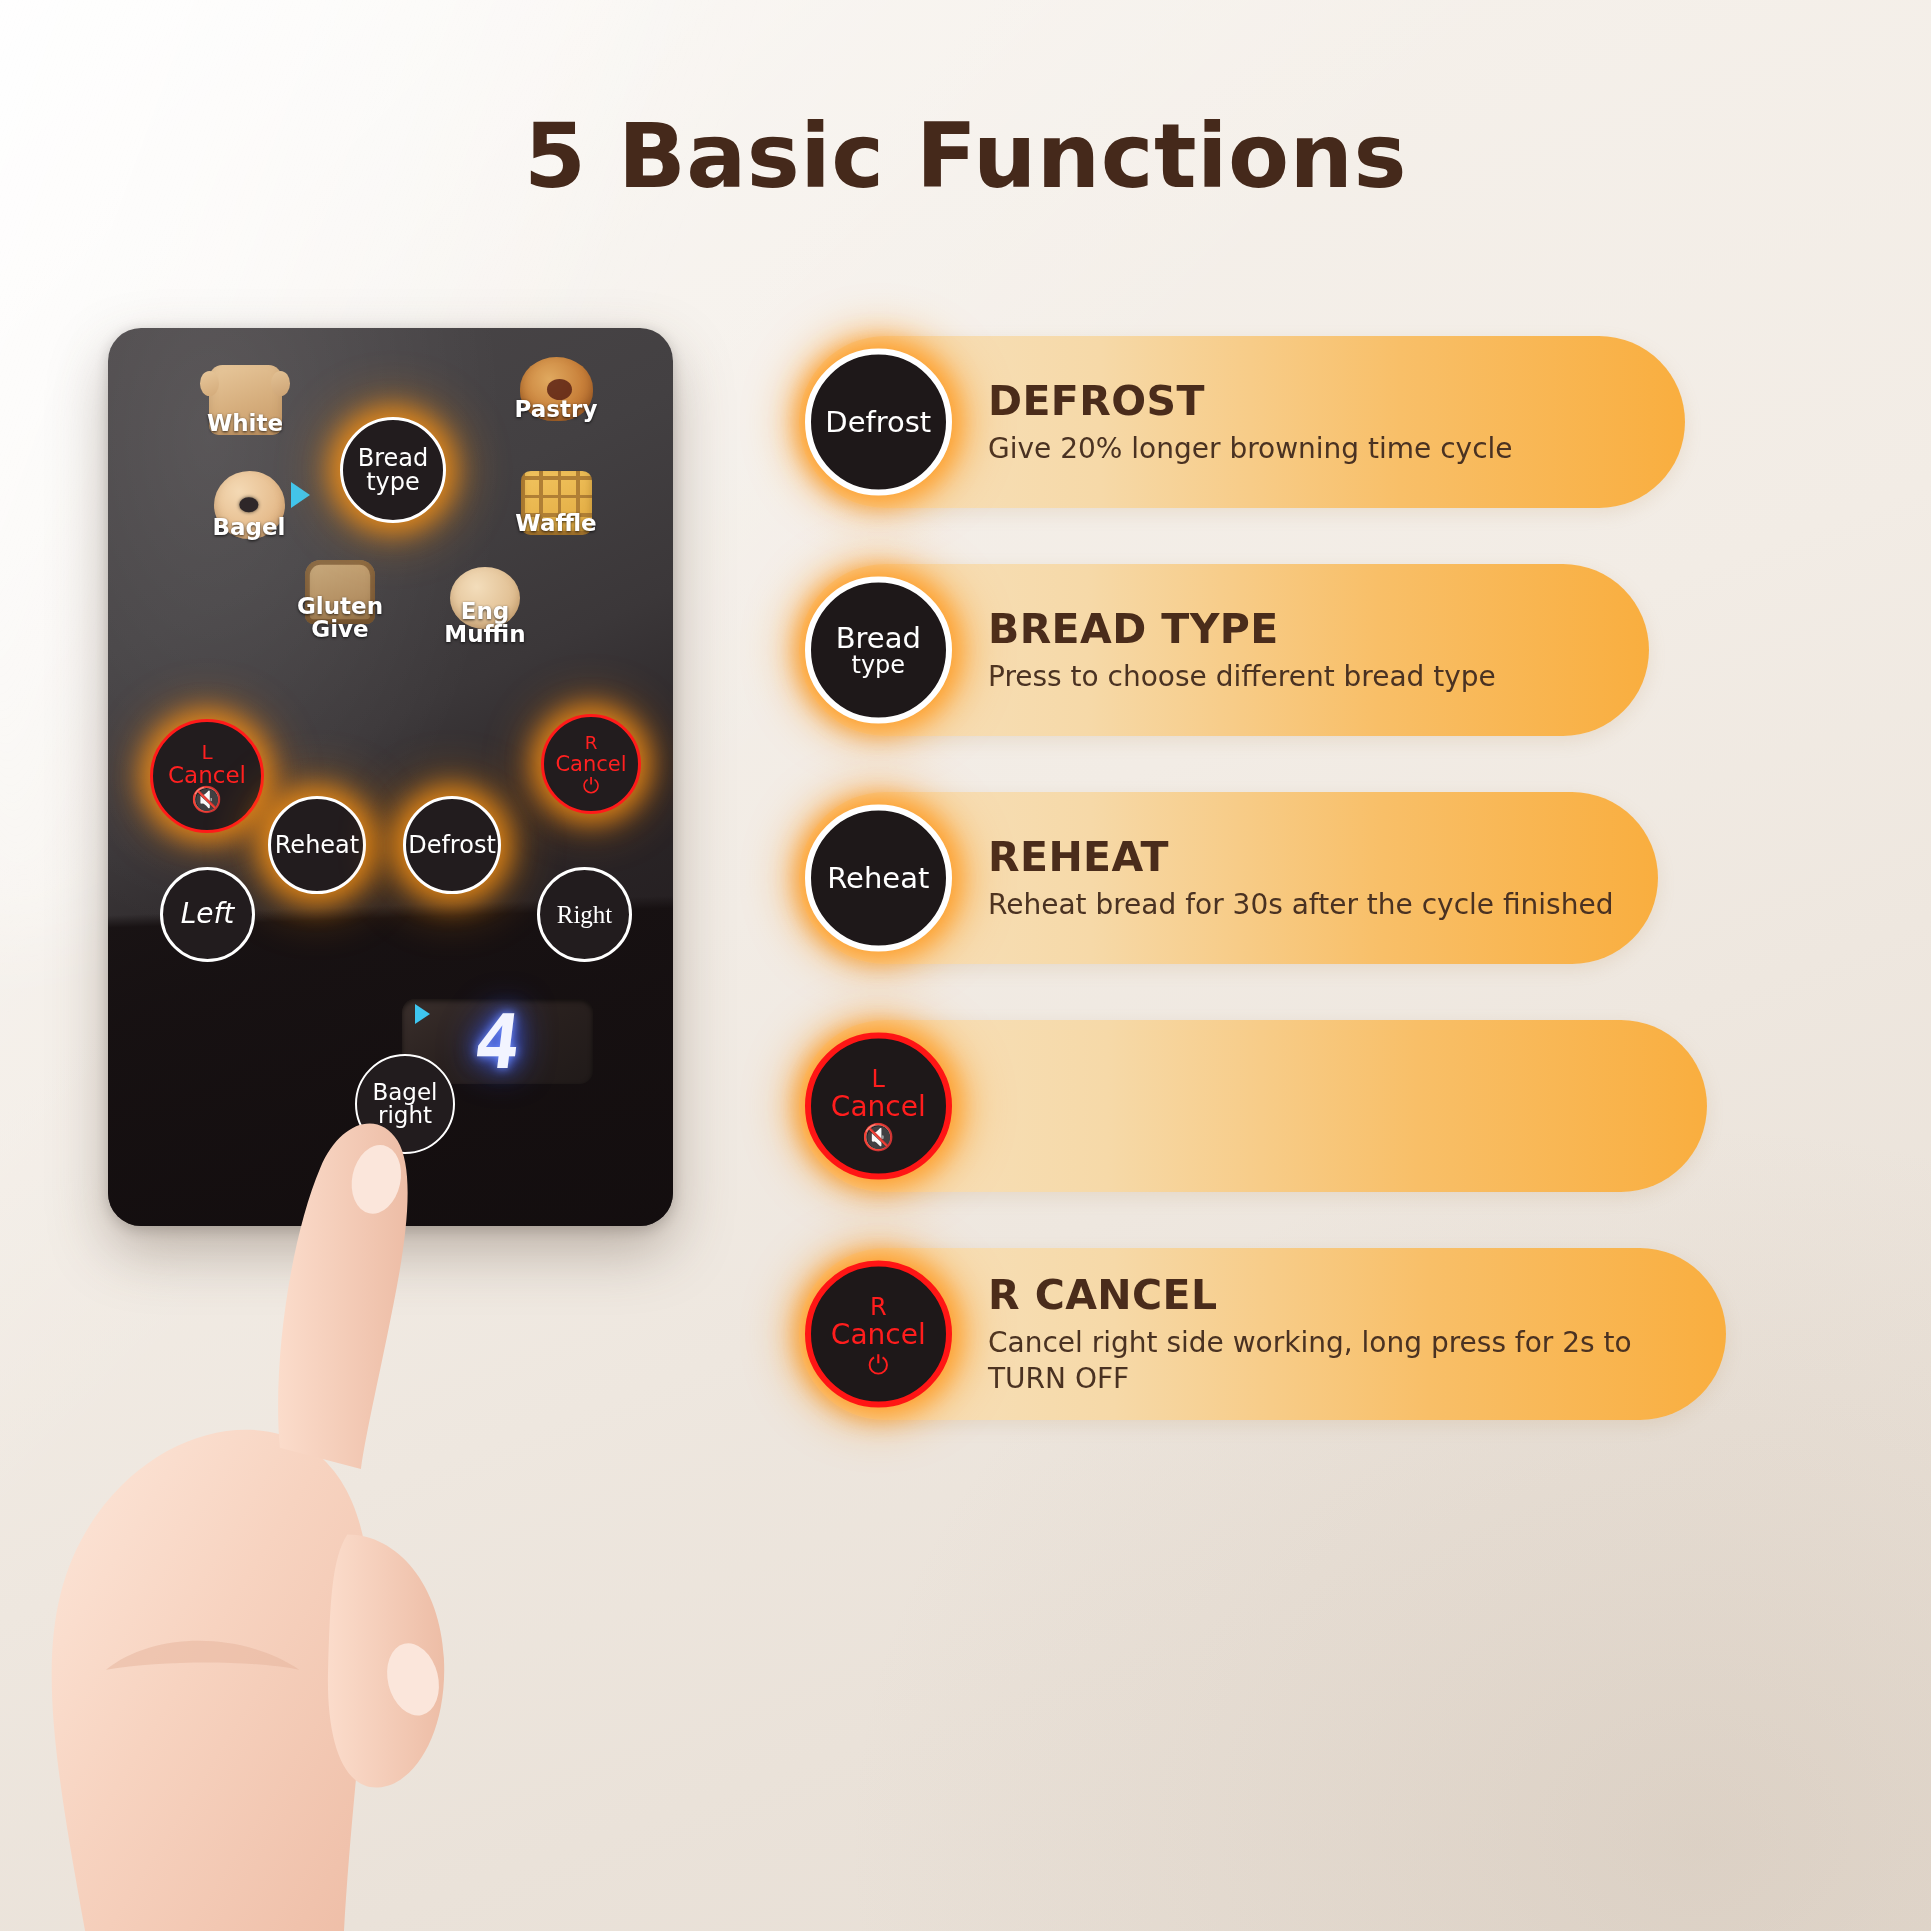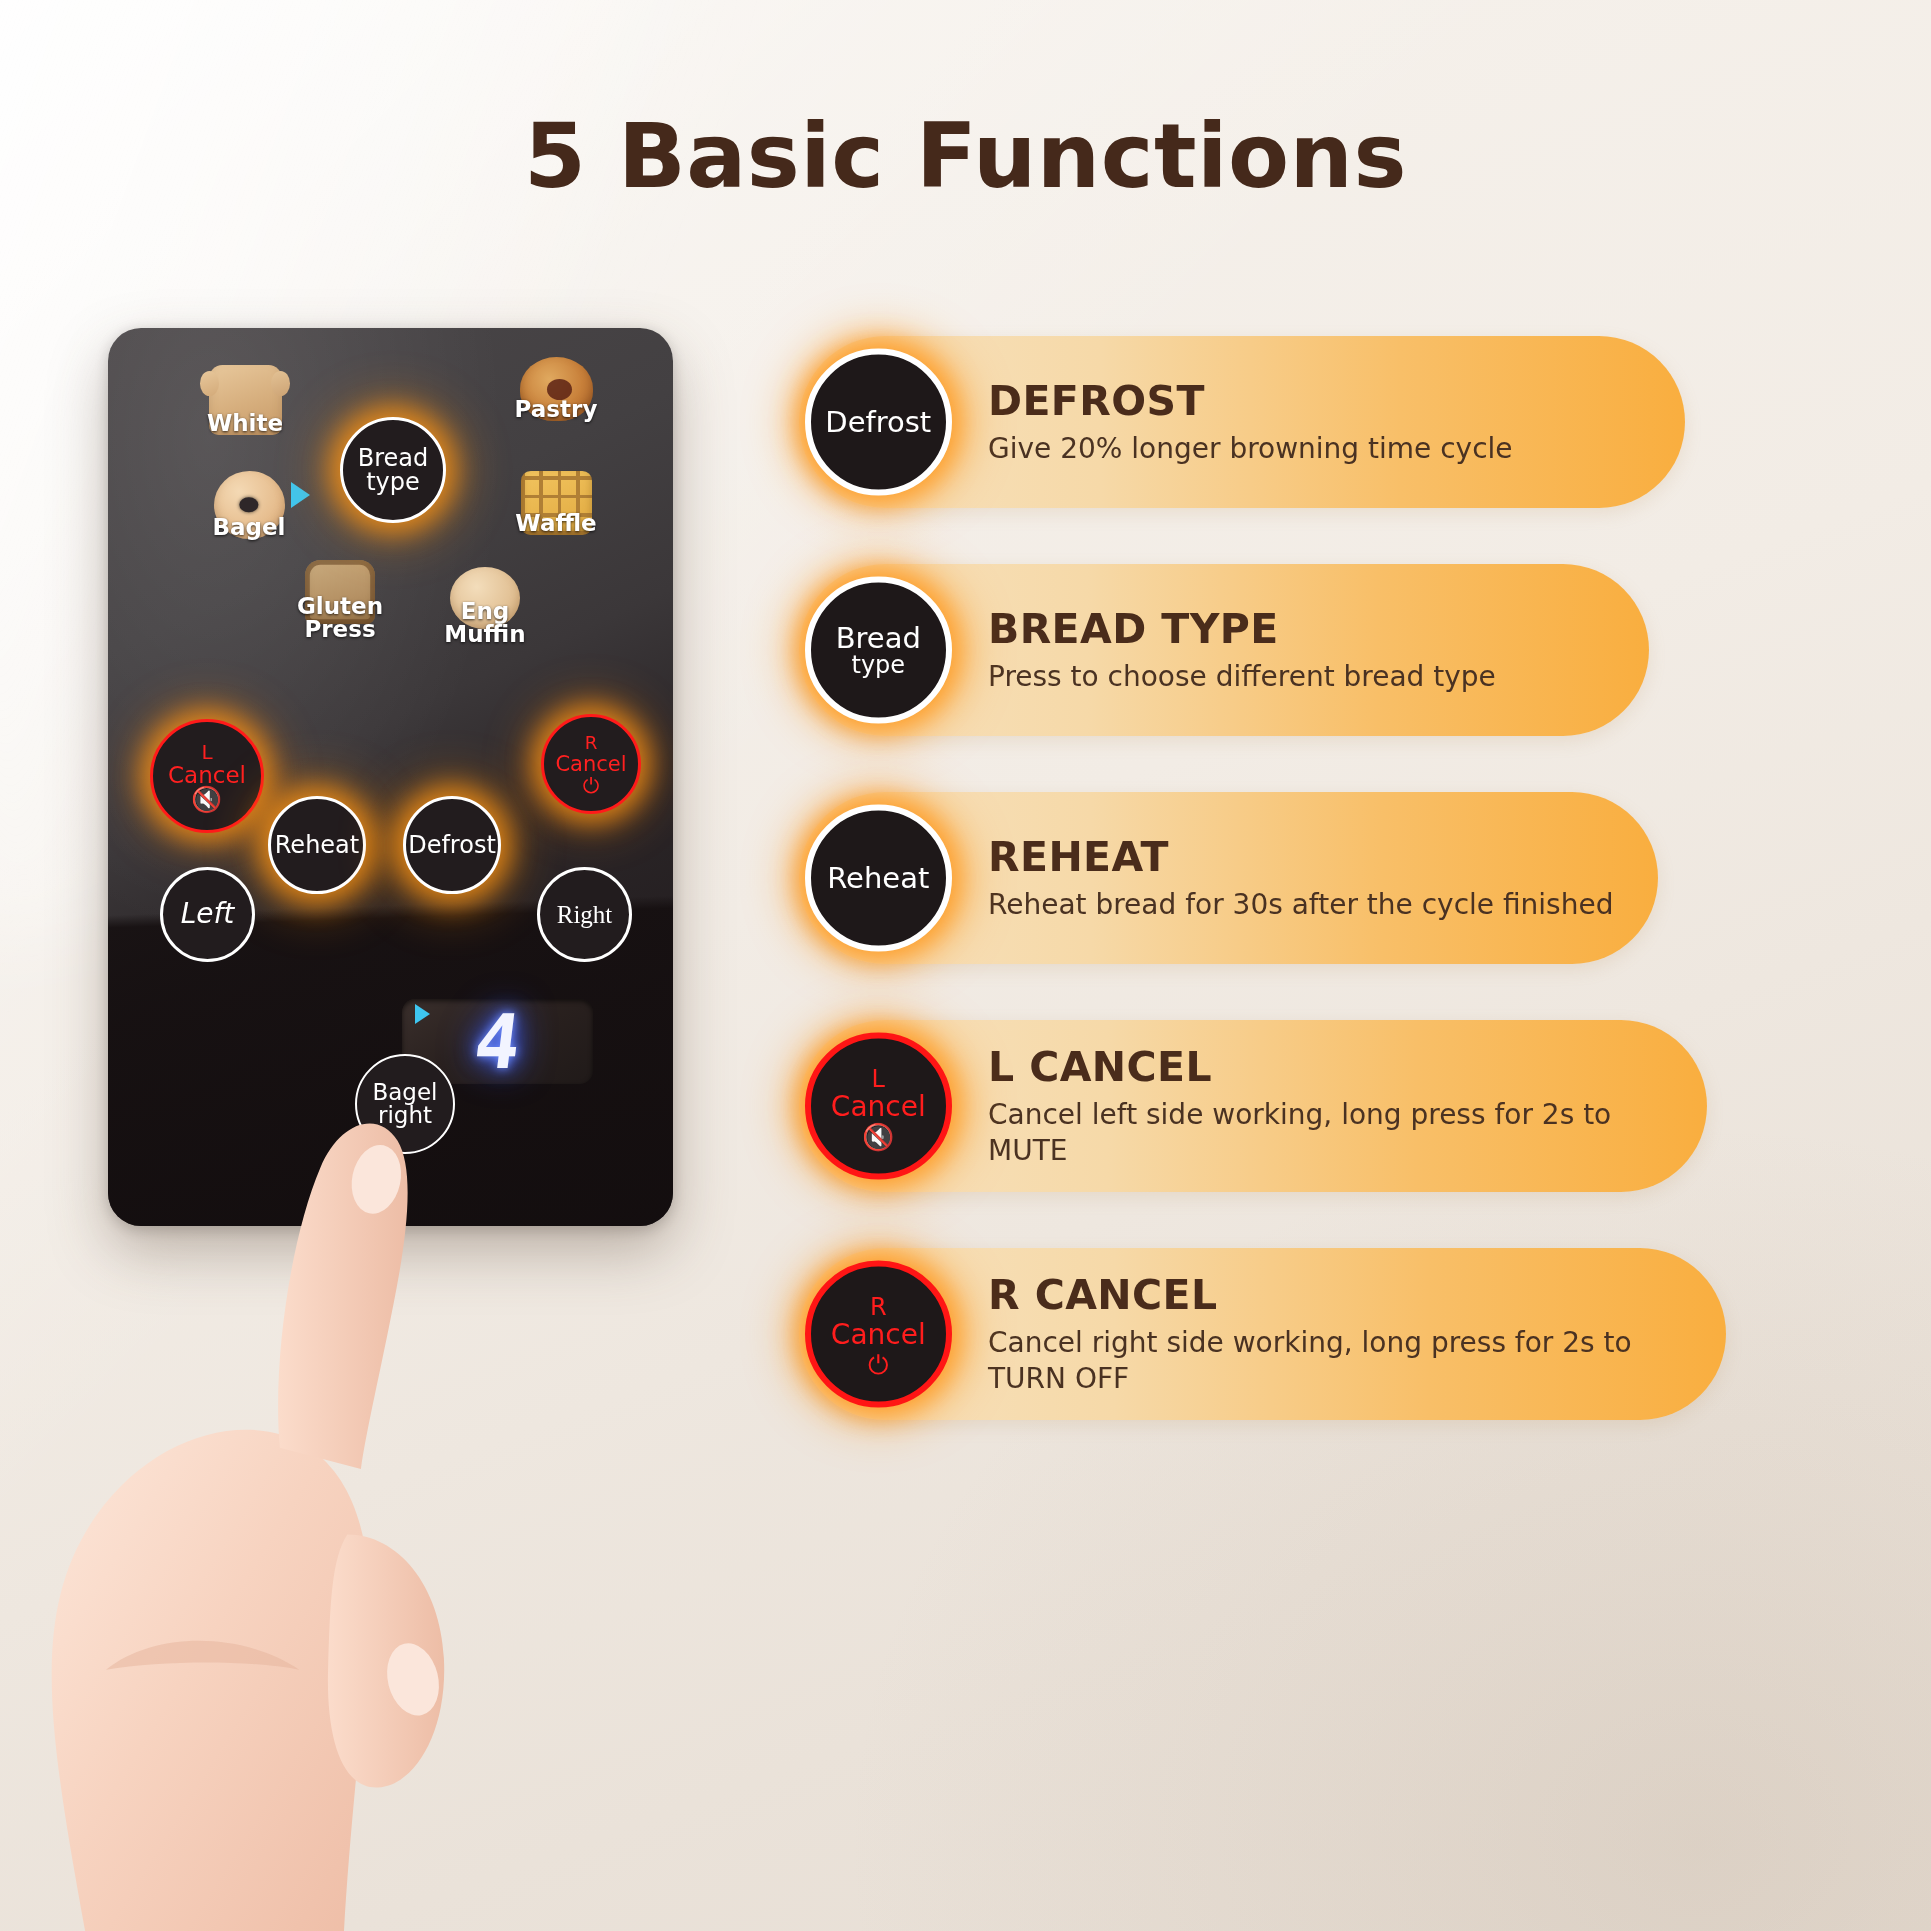--- a/index.html
+++ b/index.html
@@ -199,21 +199,21 @@
   </div>
 
   <div class="food" style="left:390px;top:143px;">
     <div class="ic ic-waffle"></div>
     <span class="cap">Waffle</span>
   </div>
 
   <div class="food" style="left:174px;top:232px;">
     <div class="ic ic-gluten"></div>
     <span class="cap" style="margin-top:-29px;line-height:1.0;">
-      <span>Gluten</span><br><span>Press</span>
+      <span>Gluten</span><br><span>Give</span>
     </span>
   </div>
 
   <div class="food" style="left:319px;top:239px;">
     <div class="ic ic-muffin"></div>
     <span class="cap" style="margin-top:-29px;line-height:1.0;">
       <span>Eng</span><br><span>Muffin</span>
     </span>
   </div>
 
@@ -322,24 +322,20 @@
   </div>
 
   <div class="card w4">
     <div class="cbtn red">
       <span>
         <span style="font-size:24px;">L</span><br>
         <span>Cancel</span>
         <span class="mic">🔇</span>
       </span>
     </div>
-    <div class="ctext">
-      <div class="ctitle">L CANCEL</div>
-      <div class="cdesc">Cancel left side working, long press for 2s to MUTE</div>
-    </div>
   </div>
 
   <div class="card w5">
     <div class="cbtn red">
       <span>
         <span style="font-size:24px;">R</span><br>
         <span>Cancel</span>
         <span class="mic">⏻</span>
       </span>
     </div>

